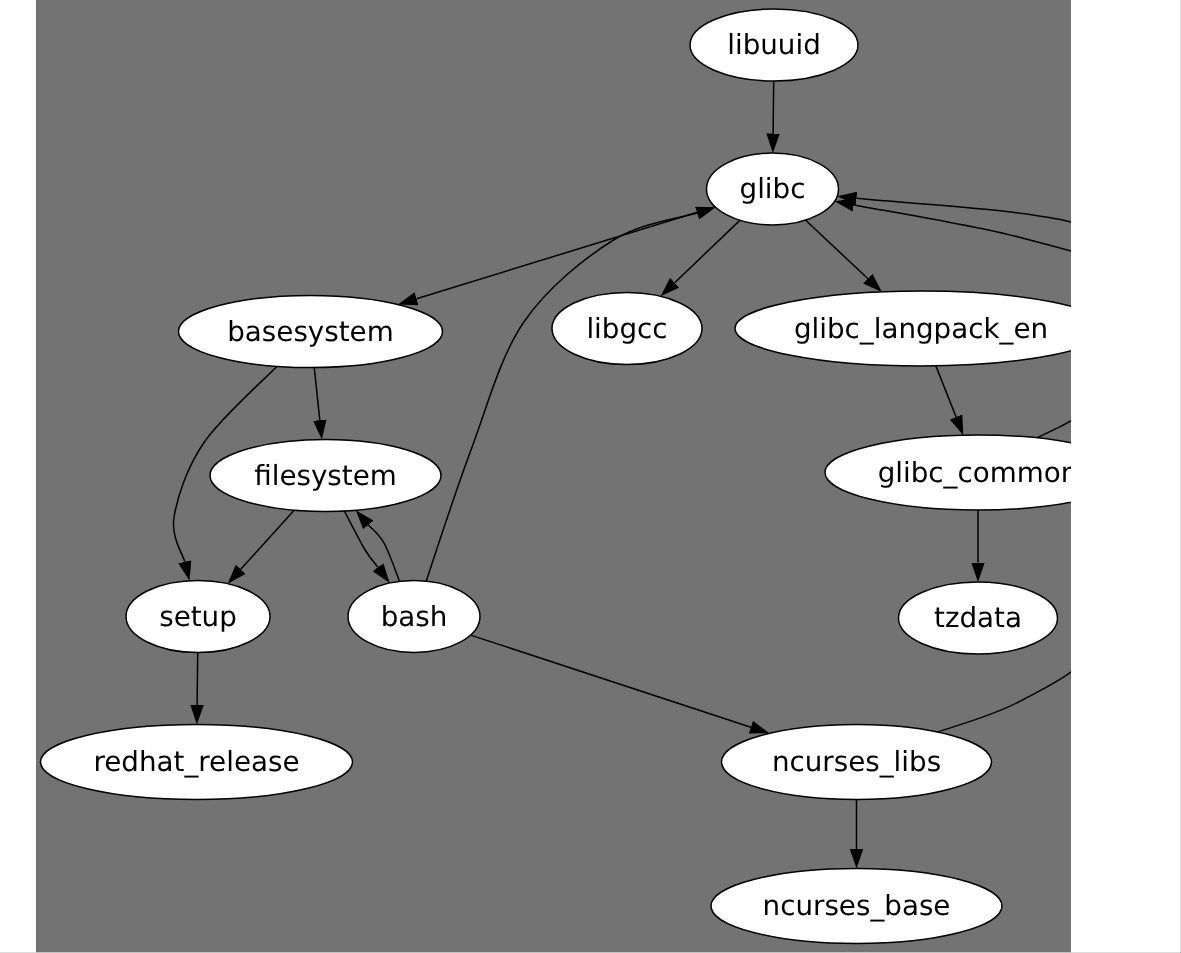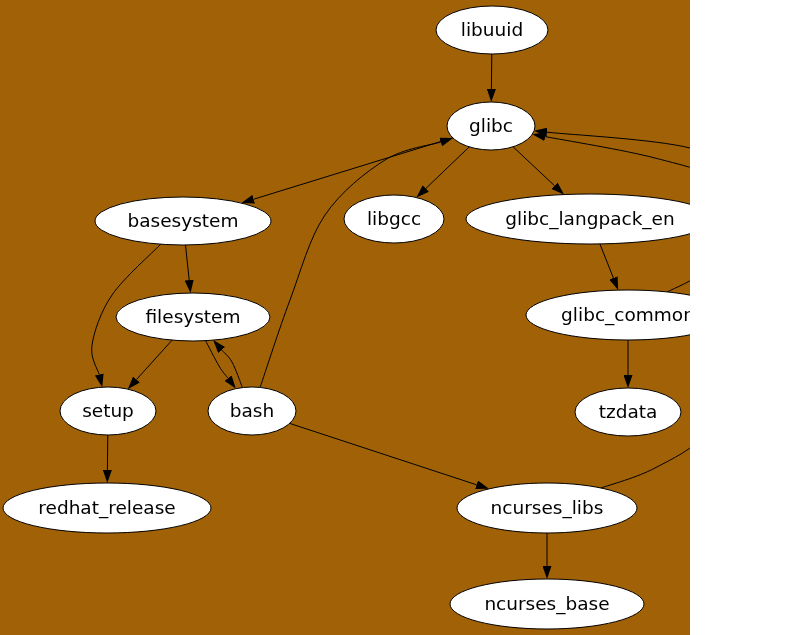--- a/index.html
+++ b/index.html
@@ -5,22 +5,23 @@
   html, body {
     margin: 0;
     padding: 0;
     background: #ffffff;
     font-family: "DejaVu Sans", sans-serif;
   }
   #canvas-wrap {
     position: relative;
     width: 690px;
     height: 635px;
-    background: #a16207;
+    background: #737373;
     overflow: hidden;
+    margin-left: 24px;
   }
   svg { display: block; }
   .node-ellipse {
     fill: #ffffff;
     stroke: #000000;
     stroke-width: 1;
   }
   .node-label {
     font-family: "DejaVu Sans", sans-serif;
     font-size: 18.5px;

